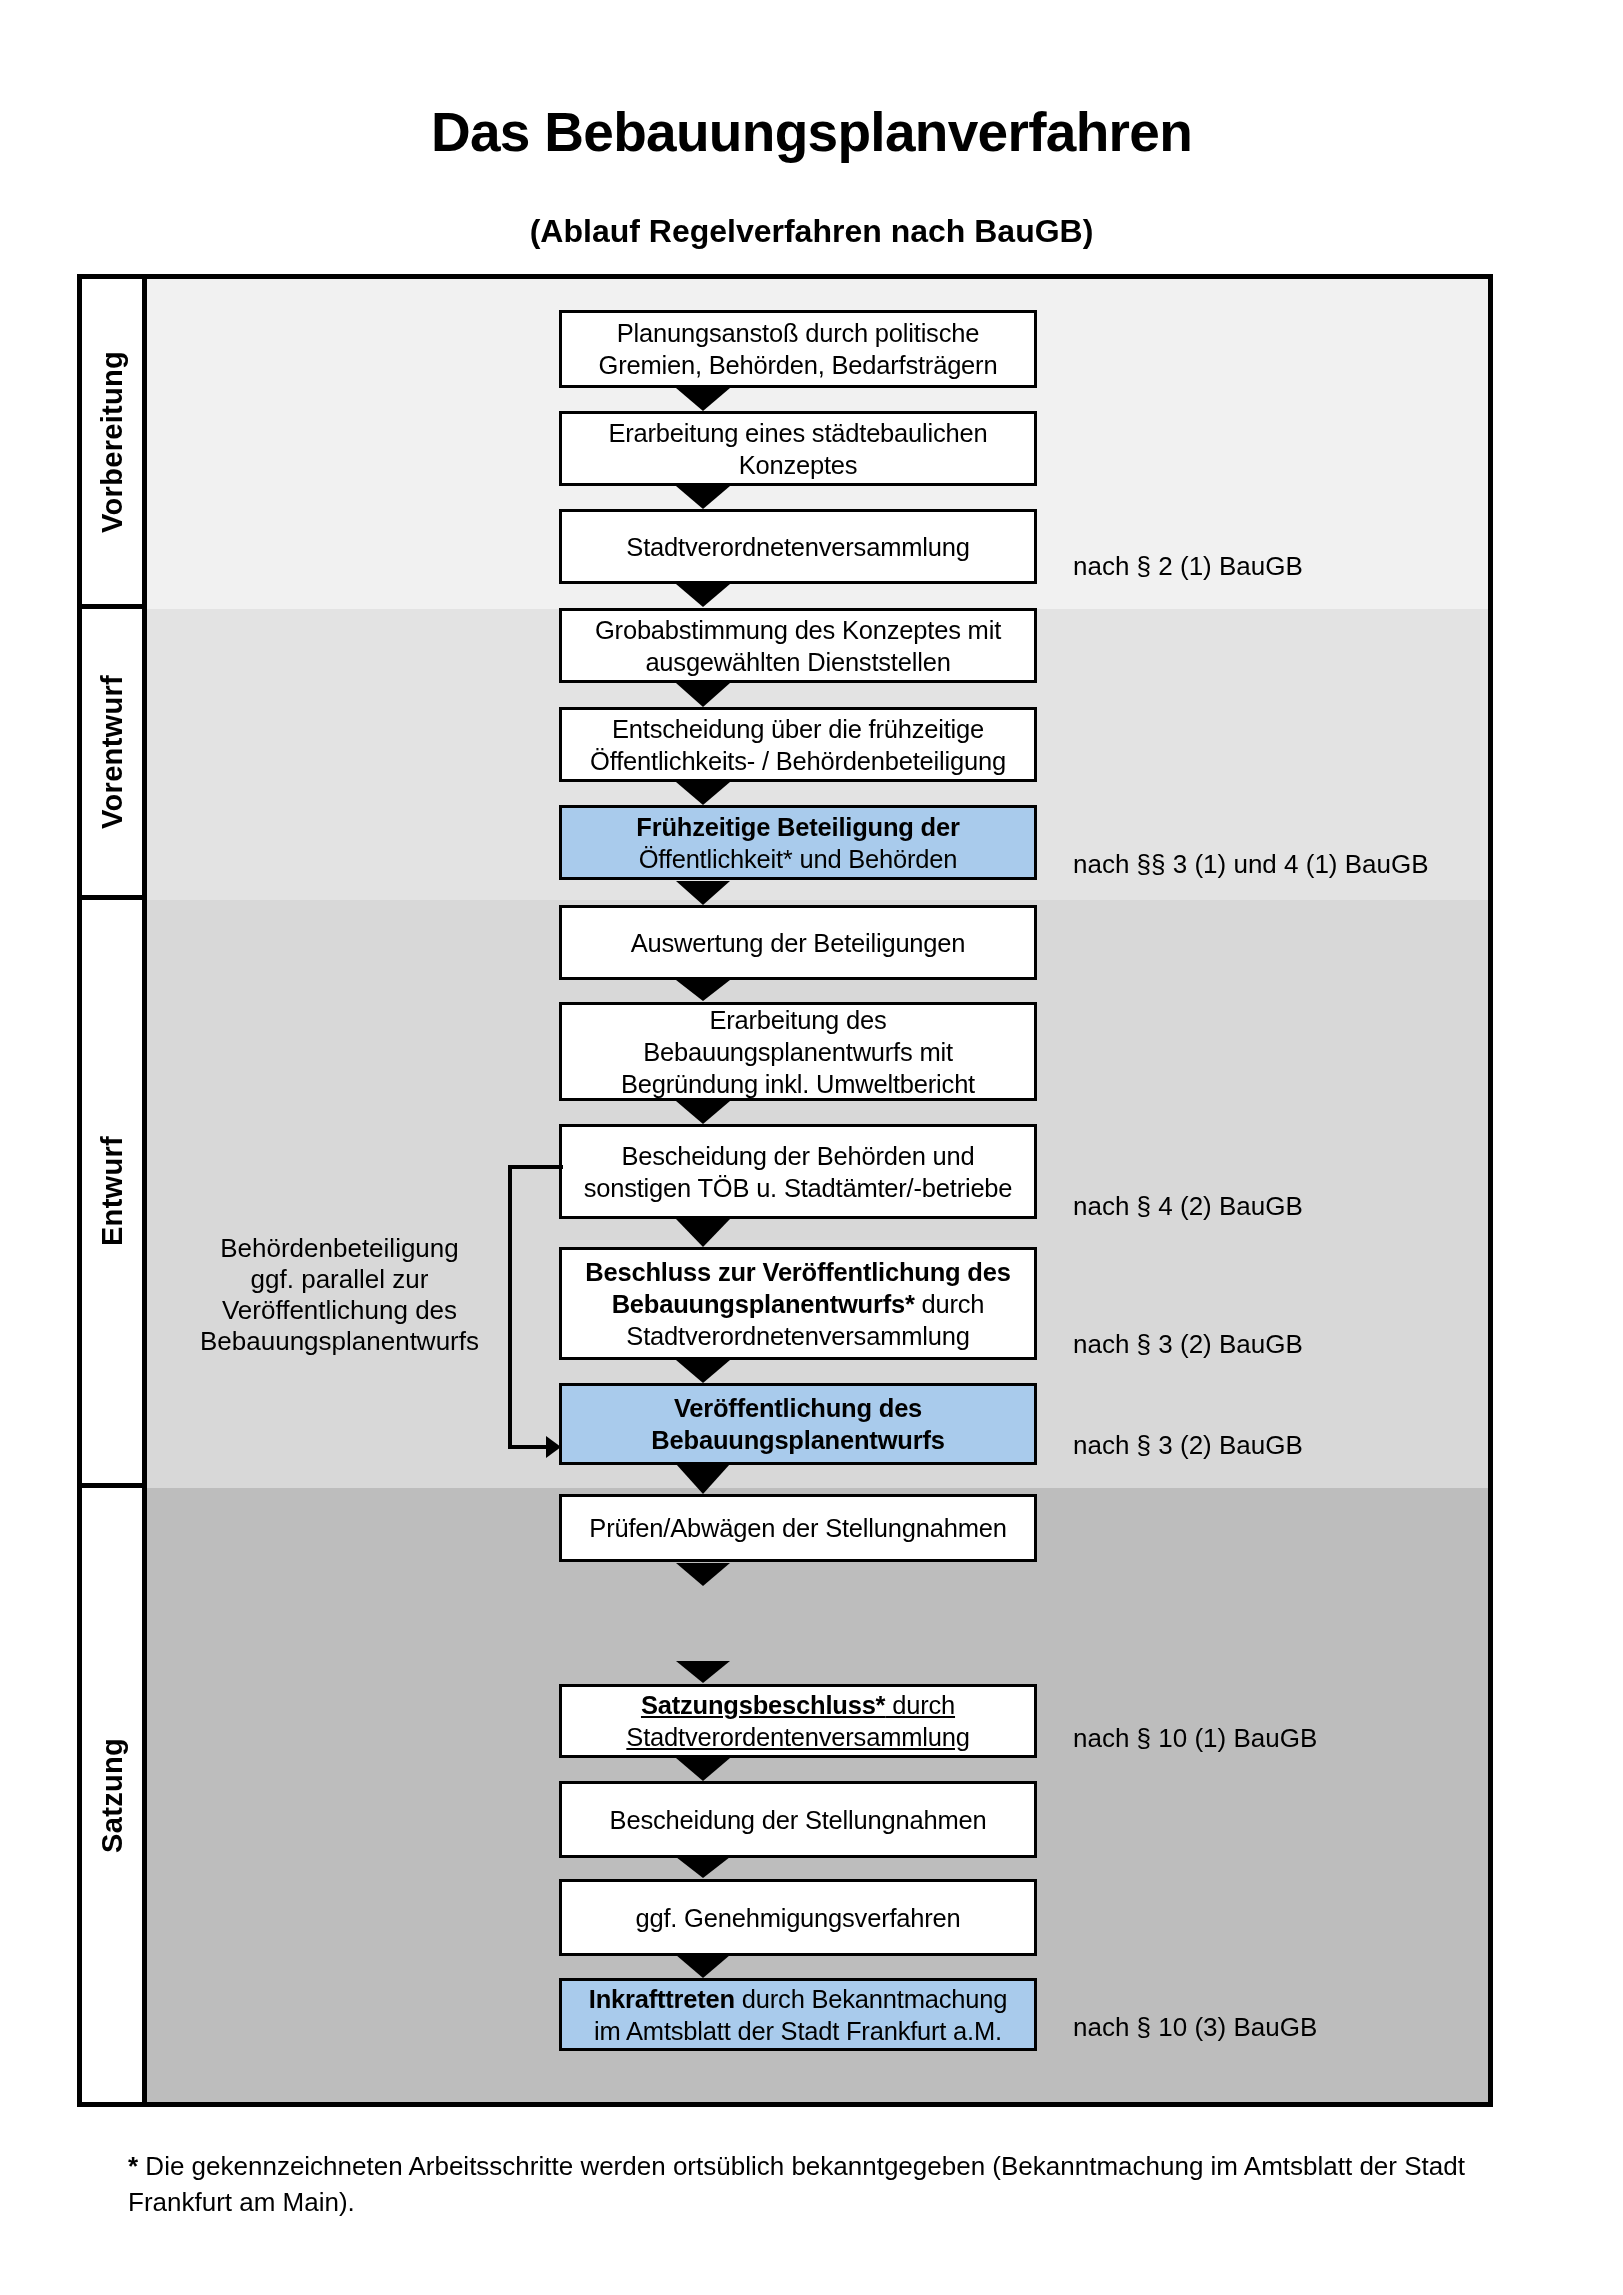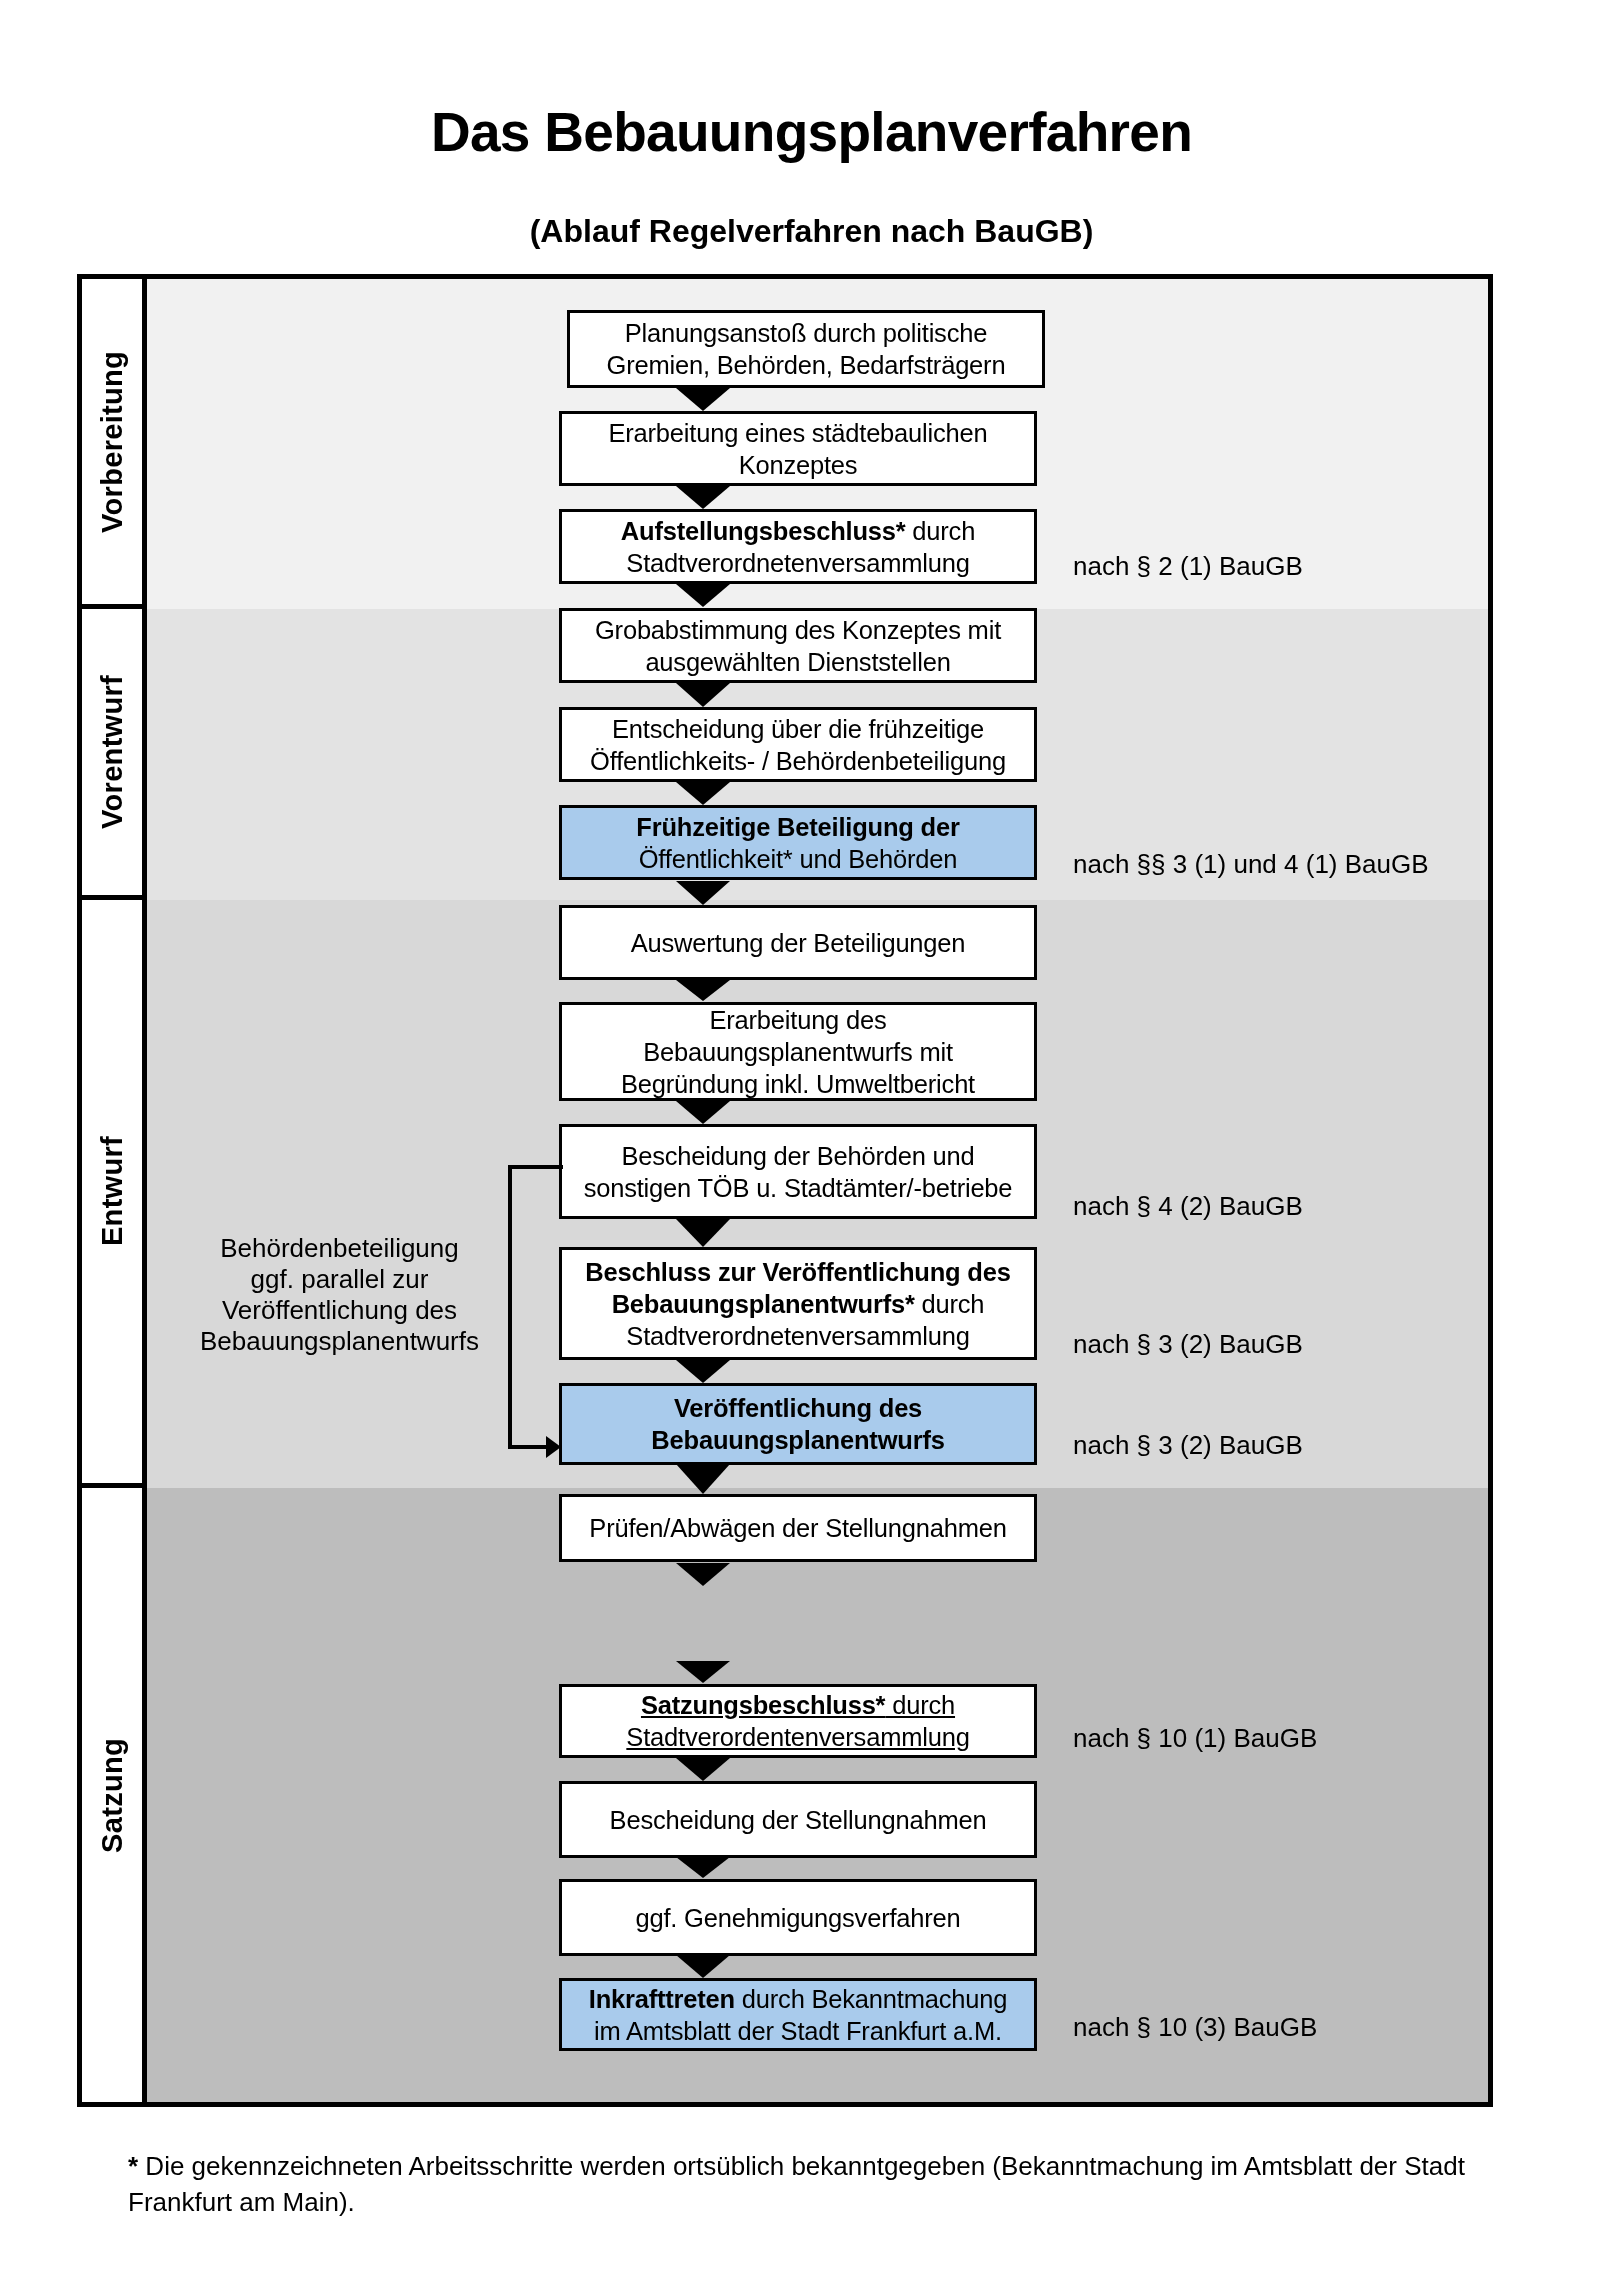--- a/index.html
+++ b/index.html
@@ -23,21 +23,21 @@
   .phase .pbody{position:absolute;left:65px;right:0;top:0;bottom:0;z-index:1;}
   .ph1{top:0;height:330px;}   .ph1 .pbody{background:var(--ph1,#f1f1f1);}
   .ph2{top:330px;height:291px;} .ph2 .pbody{background:var(--ph2,#e3e3e3);}
   .ph3{top:621px;height:588px;} .ph3 .pbody{background:var(--ph3,#d8d8d8);}
   .ph4{top:1209px;height:614px;} .ph4 .pbody{background:var(--ph4,#bdbdbd);}
 
   .step{position:absolute;left:477px;width:478px;background:#fff;border:3.3px solid #000;
         box-sizing:border-box;display:flex;flex-direction:column;justify-content:center;
         text-align:center;font-size:25.5px;line-height:32px;letter-spacing:-0.2px;z-index:3;}
   .step.blue{background:var(--blue,#a9cbec);}
-  .b1{top:31px;height:78px;margin-left:8px;}   .b2{top:132px;height:75px;}  .b3{top:230px;height:75px;}
+  .b1{top:31px;height:78px;}   .b2{top:132px;height:75px;}  .b3{top:230px;height:75px;}
   .b4{top:329px;height:75px;}  .b5{top:428px;height:75px;}  .b6{top:526px;height:75px;}
   .b7{top:626px;height:75px;}  .b8{top:723px;height:99px;} .b9{top:845px;height:95px;}
   .b10{top:968px;height:113px;}.b11{top:1104px;height:82px;}.b12{top:1215px;height:68px;}
   .b13{top:1307px;height:75px;}.b14{top:1405px;height:74px;text-decoration:underline;}.b15{top:1502px;height:77px;}
   .b16{top:1600px;height:77px;}.b17{top:1699px;height:73px;}
 
   .arr{position:absolute;left:594px;width:0;height:0;z-index:4;
        border-left:27.5px solid transparent;border-right:27.5px solid transparent;}
   .a1{top:109px;border-top:23.6px solid #000;} .a2{top:207px;border-top:23.6px solid #000;}
   .a3{top:305px;border-top:23.6px solid #000;} .a4{top:404px;border-top:24px solid #000;}
@@ -102,21 +102,20 @@
 
     <div class="step b1">
         <div><span>Planungsanstoß durch politische</span></div>
         <div><span>Gremien, Behörden, Bedarfsträgern</span></div>
       </div>
     <div class="step b2">
         <div><span>Erarbeitung eines städtebaulichen</span></div>
         <div><span>Konzeptes</span></div>
       </div>
     <div class="step b3">
-        <div><span style="font-weight: bold;">Aufstellungsbeschluss*</span><span> durch</span></div>
         <div><span>Stadtverordnetenversammlung</span></div>
       </div>
     <div class="step b4">
         <div><span>Grobabstimmung des Konzeptes mit</span></div>
         <div><span>ausgewählten Dienststellen</span></div>
       </div>
     <div class="step b5">
         <div><span>Entscheidung über die frühzeitige</span></div>
         <div><span>Öffentlichkeits- / Behördenbeteiligung</span></div>
       </div>

